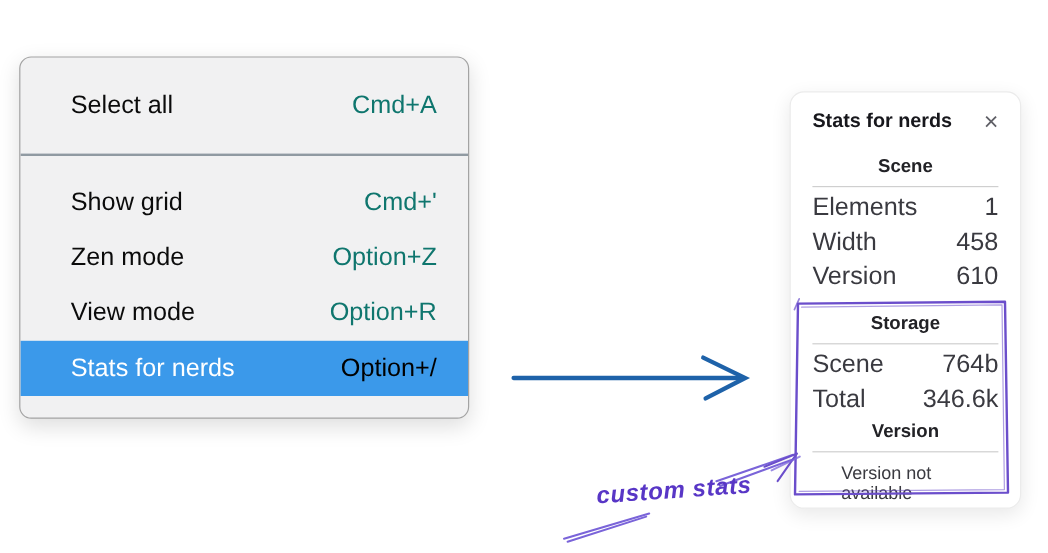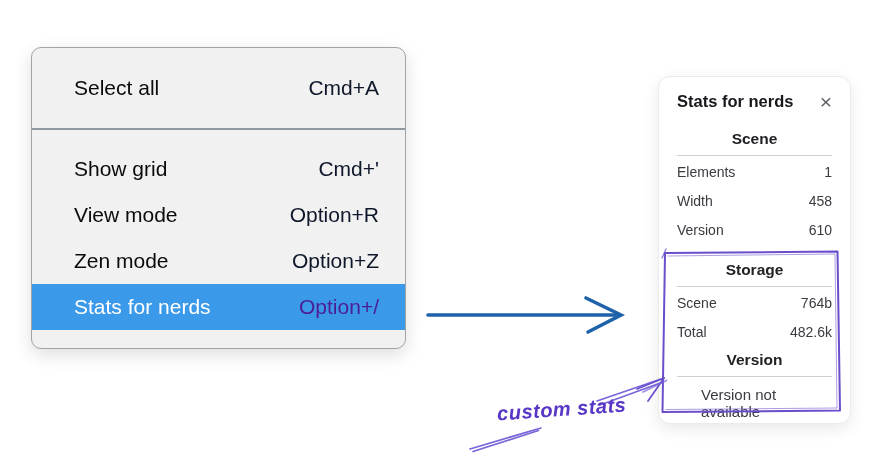--- a/index.html
+++ b/index.html
@@ -2,51 +2,51 @@
 <html><head>
 <meta charset="utf-8">
 <style>
   * { margin:0; padding:0; box-sizing:border-box; }
   html,body { width:873px; height:461px; background:#ffffff; overflow:hidden;
               font-family:"Liberation Sans", sans-serif; }
   .stage { position:relative; width:873px; height:461px; background:#fff; }
 
   
   .menu {
-    position:absolute; left:31px; top:47px; width:375px; height:302px;
+    position:absolute; left:16px; top:47px; width:375px; height:302px;
     background:#f1f1f2; border:1.5px solid #a3a3a3; border-radius:10px;
     box-shadow:0 6px 18px rgba(0,0,0,.13); overflow:hidden; z-index:2;
   }
   .menu-section-top { padding:17px 0; }
   .menu-section-bottom { padding:16px 0 20px; }
   .menu-sep { border-top:2px solid #909aa2; }
   .menu-item {
     height:46px; display:flex; align-items:center; justify-content:space-between;
     padding:0 26px 0 42px; font-size:21px; cursor:default;
   }
   .mi-label { color:#0b0b0b; }
-  .mi-short { color:#0f172a; }
+  .mi-short { color:#0f766e; }
   .menu-item.highlighted { background:#3b99ea; }
   .menu-item.highlighted .mi-label { color:#ffffff; }
-  .menu-item.highlighted .mi-short { color:#4c1d95; }
+  .menu-item.highlighted .mi-short { color:#000000; }
 
   
   .panel {
     position:absolute; left:658px; top:76px; width:193px; height:348px;
     background:#ffffff; border:1px solid #ebebeb; border-radius:12px;
     box-shadow:0 5px 16px rgba(0,0,0,.09); padding:12px 18px 12px; z-index:2;
     color:#333338;
   }
   .panel-header { display:flex; align-items:center; justify-content:space-between; height:25px; }
   .panel-title { font-size:16.5px; font-weight:bold; color:#17171c; }
   .panel-close { font-size:21px; line-height:20px; color:#5f5f66; cursor:pointer; font-weight:300; }
   .sec-header { text-align:center; font-weight:bold; font-size:15.5px; color:#222226; margin-top:16px; margin-bottom:7px; }
   .sec-header.tight { margin-top:4px; }
   .divider { border-top:1px solid #cfcfcf; }
-  .stat-row { display:flex; justify-content:space-between; font-size:14px; line-height:29px; color:#3a3a40; }
+  .stat-row { display:flex; justify-content:space-between; font-size:21px; line-height:29px; color:#3a3a40; }
   .rows { margin-top:2px; }
   .version-note { font-size:15px; color:#3a3a40; margin-top:9px;margin-left:24px; }
 
   
   .overlay { position:absolute; left:0; top:0; width:873px; height:461px; z-index:5; pointer-events:none; }
 
   
   .annot-text {
     position:absolute; left:497px; top:398px; z-index:6;
     font-size:20px; font-style:italic; font-weight:bold; letter-spacing:.5px;
@@ -65,26 +65,26 @@
         <span class="mi-short">Cmd+A</span>
       </div>
     </div>
     <div class="menu-sep"></div>
     <div class="menu-section-bottom">
       <div class="menu-item">
         <span class="mi-label">Show grid</span>
         <span class="mi-short">Cmd+'</span>
       </div>
       <div class="menu-item">
+        <span class="mi-label">Zen mode</span>
+        <span class="mi-short">Option+Z</span>
+      </div>
+      <div class="menu-item">
         <span class="mi-label">View mode</span>
         <span class="mi-short">Option+R</span>
-      </div>
-      <div class="menu-item">
-        <span class="mi-label">Zen mode</span>
-        <span class="mi-short">Option+Z</span>
       </div>
       <div class="menu-item highlighted">
         <span class="mi-label">Stats for nerds</span>
         <span class="mi-short">Option+/</span>
       </div>
     </div>
   </div>
 
   <div class="panel">
     <div class="panel-header">
@@ -114,21 +114,21 @@
     <div>
       <div class="sec-header">Storage</div>
       <div class="divider"></div>
       <div class="rows">
         <div class="stat-row">
           <span>Scene</span>
           <span>764b</span>
         </div>
         <div class="stat-row">
           <span>Total</span>
-          <span>482.6k</span>
+          <span>346.6k</span>
         </div>
       </div>
     </div>
 
     <div>
       <div class="sec-header tight">Version</div>
       <div class="divider"></div>
       <div class="version-note">Version not available</div>
     </div>
   </div>

